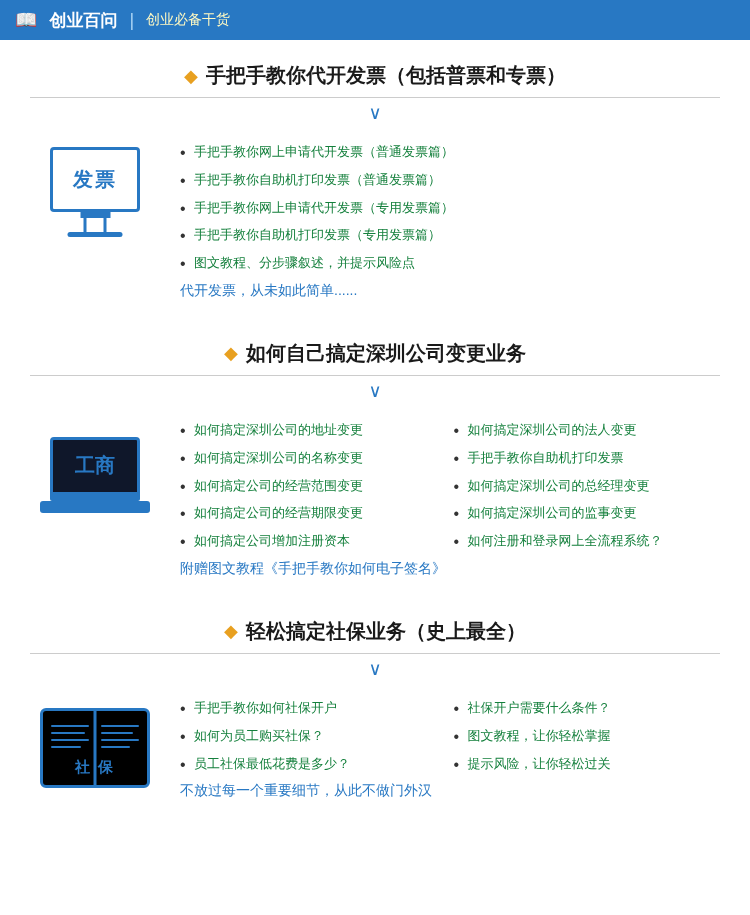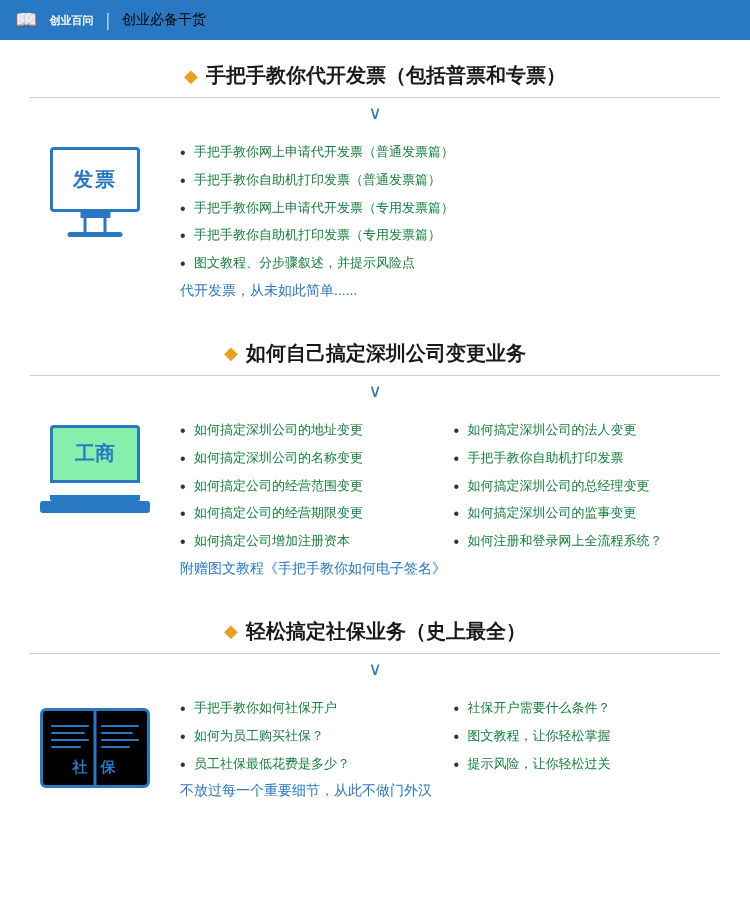--- a/index.html
+++ b/index.html
@@ -19,29 +19,29 @@
       align-items: center;
       padding: 0 15px;
       gap: 12px;
     }
     .header-icon {
       color: #fff;
       font-size: 18px;
     }
     .header-title {
       color: #fff;
-      font-size: 11px;
+      font-size: 17px;
       font-weight: bold;
     }
     .header-divider {
       color: #aad4f5;
       font-size: 18px;
     }
     .header-subtitle {
-      color: #000000;
+      color: #fef9c3;
       font-size: 14px;
     }
 
     
     .section-title-row {
       display: flex;
       align-items: center;
       justify-content: center;
       padding: 22px 30px 8px;
       gap: 8px;
@@ -79,21 +79,20 @@
 
     
     .illus-area {
       flex-shrink: 0;
       width: 130px;
       display: flex;
       flex-direction: column;
       align-items: center;
       justify-content: flex-end;
       padding-top: 5px;
-      font-family: Liberation Mono, monospace;
     }
 
     
     .fapiao-icon {
       position: relative;
       width: 110px;
       height: 90px;
     }
     .fapiao-board {
       width: 90px;
@@ -149,23 +148,23 @@
       width: 110px;
       height: 90px;
       position: relative;
     }
     .laptop-screen {
       width: 90px;
       height: 58px;
       border: 3px solid #2878c3;
       border-radius: 4px 4px 0 0;
       position: absolute;
-      top: 0;
+      top: 12px;
       left: 10px;
-      background: #86efac;
+      background: #0f172a;
       display: flex;
       align-items: center;
       justify-content: center;
     }
     .laptop-screen-text {
       font-size: 20px;
       font-weight: bold;
       color: #2878c3;
     }
     .laptop-base {

